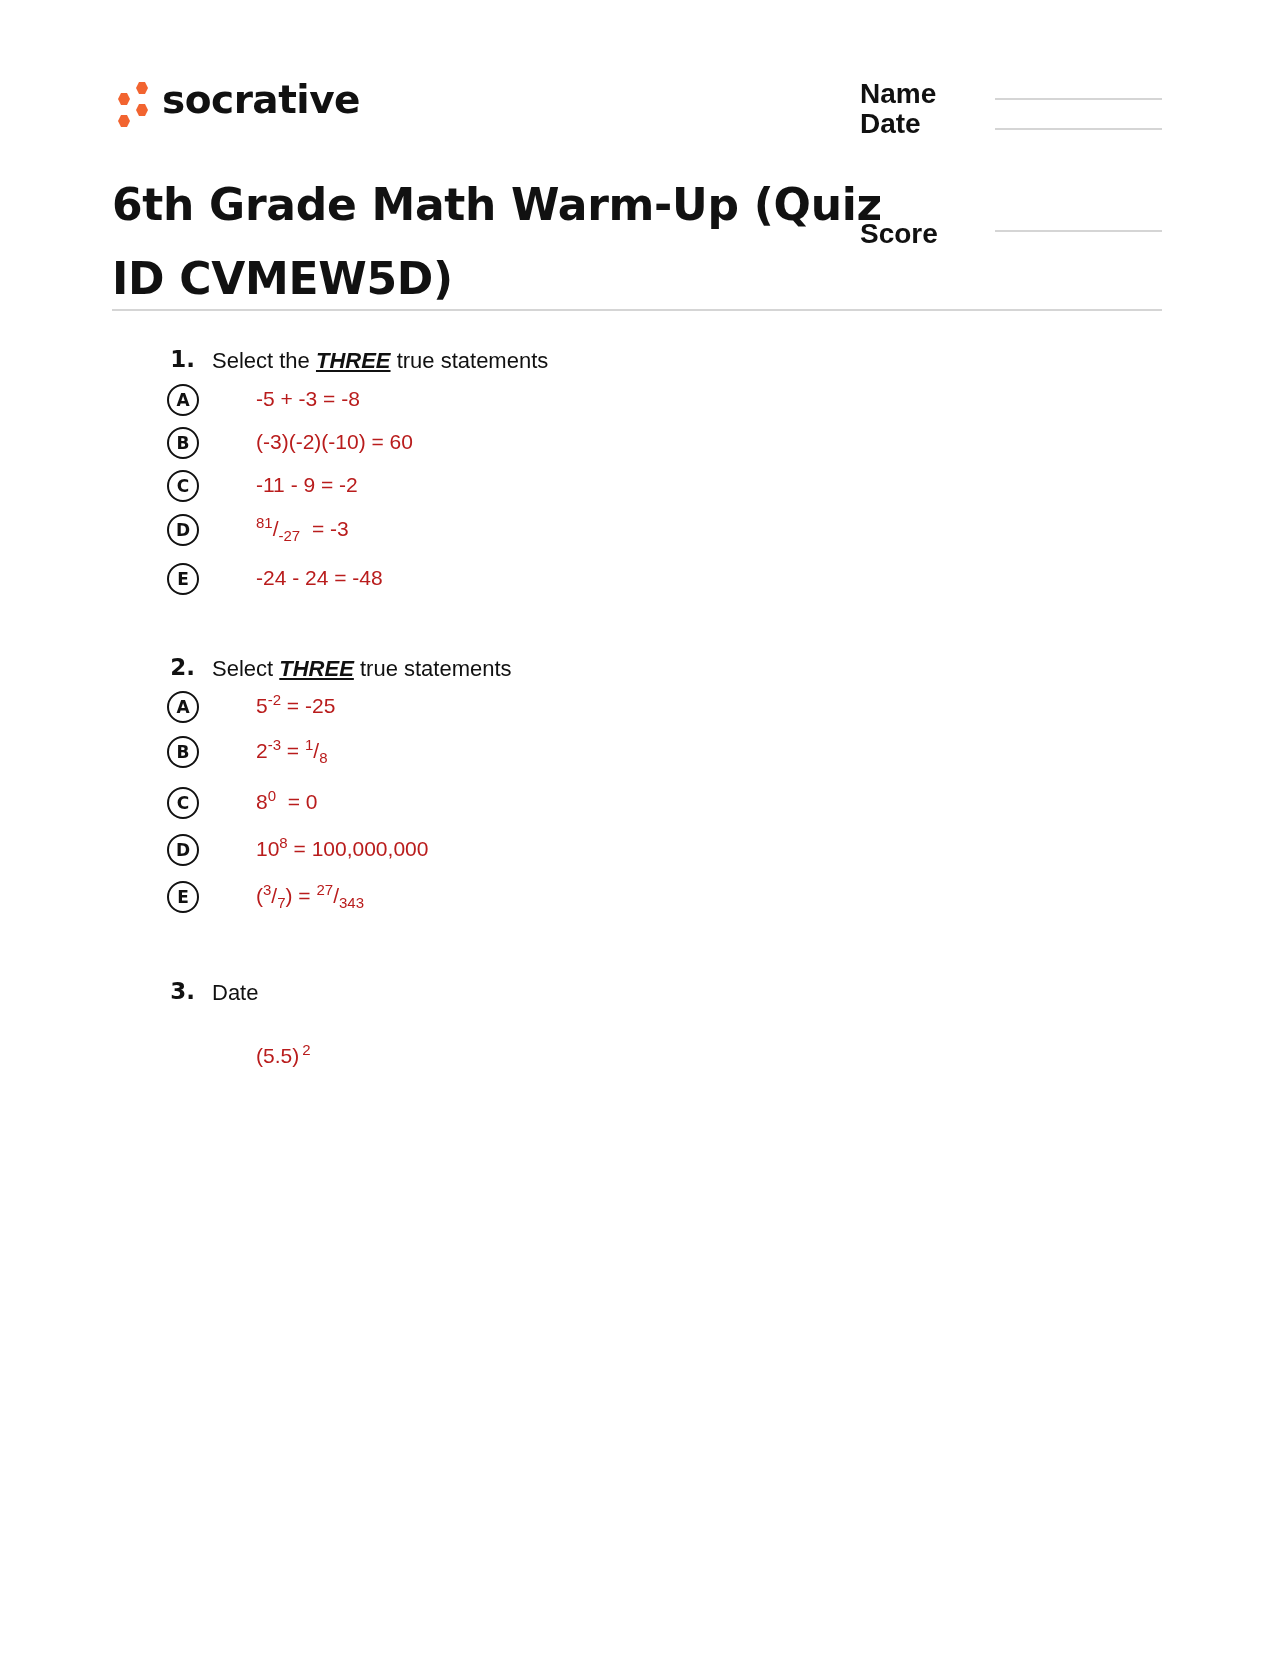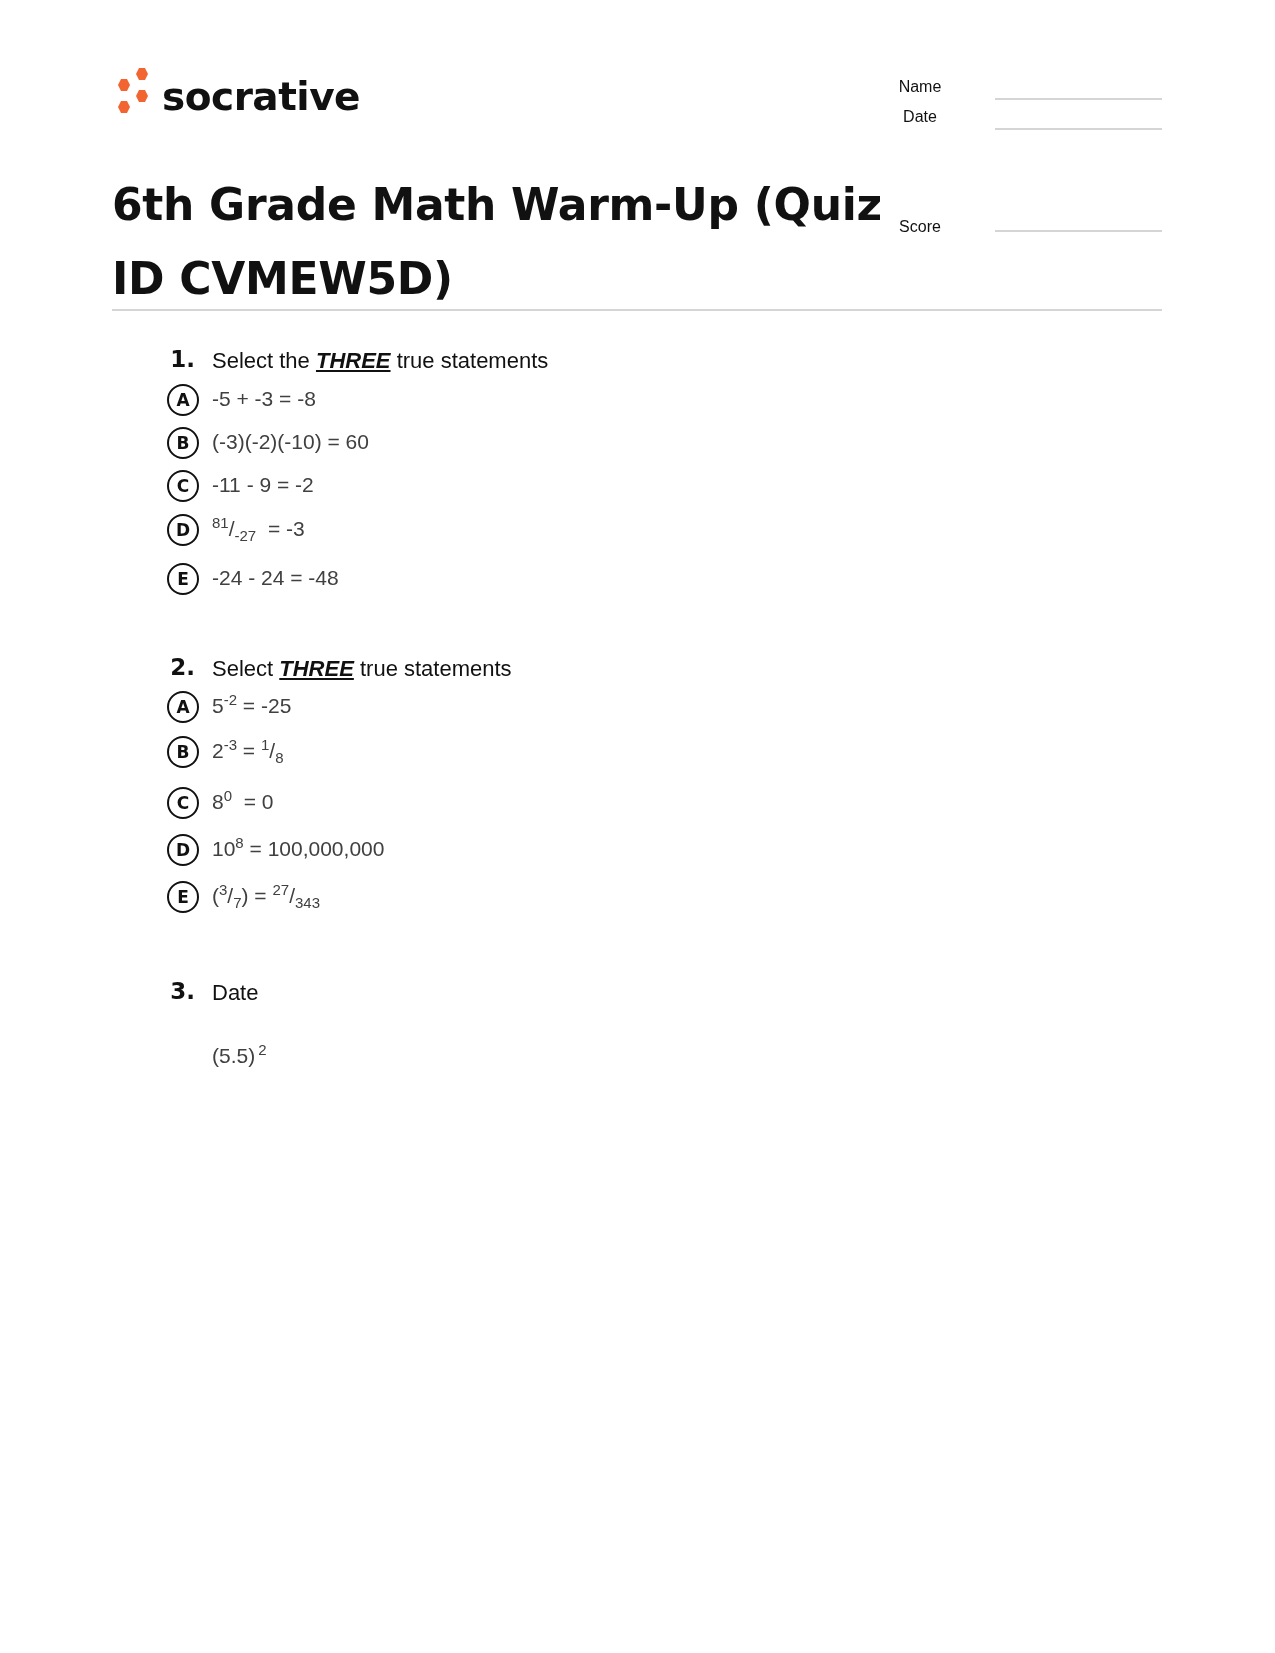--- a/index.html
+++ b/index.html
@@ -1,36 +1,36 @@
 <!DOCTYPE html>
 <html><head>
 <meta charset="utf-8">
 <style>
   html, body { margin: 0; padding: 0; background: #ffffff; }
   body { width: 1275px; height: 1653px; position: relative; overflow: hidden;
          font-family: "Liberation Sans", "DejaVu Sans", sans-serif; color: #1a1a1a; }
   .abs { position: absolute; }
-  .logo { left: 112px; top: 66px; display: flex; align-items: flex-end; }
+  .logo { left: 112px; top: 80px; display: flex; align-items: flex-start; }
   .logo svg { display: block; }
   .logo-text { font-family: "DejaVu Sans", sans-serif; font-size: 39px; font-weight: 600;
                letter-spacing: -0.5px; color: #111; margin-left: 12px; line-height: 1; }
   .title { left: 112px; top: 168px; width: 770px; font-family: "DejaVu Sans", sans-serif;
            font-size: 44px; font-weight: bold; line-height: 74px; color: #111; letter-spacing: -0.3px; }
-  .field-label { font-size: 16px; color: #111; text-align: center; width: 120px; }
+  .field-label { font-size: 28px; color: #111; text-align: left; width: 120px; font-weight: bold; }
   .field-line { height: 0; border-top: 2px solid #d5d5d5; width: 167px; left: 995px; }
   .divider { left: 112px; width: 1050px; top: 309px; border-top: 2px solid #d5d5d5; height: 0; }
 
   .qnum { font-family: "DejaVu Sans", sans-serif; font-weight: bold; font-size: 23px; color: #111;
           width: 40px; text-align: right; }
   .qtext { font-size: 22px; color: #111; white-space: nowrap; }
   .qtext .emph { font-weight: bold; font-style: italic; text-decoration: underline; }
   .opt-circle { width: 28px; height: 28px; border: 2px solid #111; border-radius: 50%;
                 display: flex; align-items: center; justify-content: center;
                 font-family: "DejaVu Sans", sans-serif; font-weight: bold; font-size: 17px; color: #111; }
-  .opt-text { font-size: 21px; color: #404040; white-space: nowrap; }
+  .opt-text { font-size: 21px; color: #b91c1c; white-space: nowrap; margin-left: 44px; }
   .opt-text sup { font-size: 15px; vertical-align: 8px; line-height: 0; }
   .opt-text sub { font-size: 15px; vertical-align: -5px; line-height: 0; }
 </style>
 </head>
 <body>
 
 <div class="abs logo">
   <svg width="38" height="50" viewBox="0 0 38 50">
     <g fill="#F26430">
       <polygon points="27,2 33,2 36,8 33,14 27,14 24,8"></polygon>

